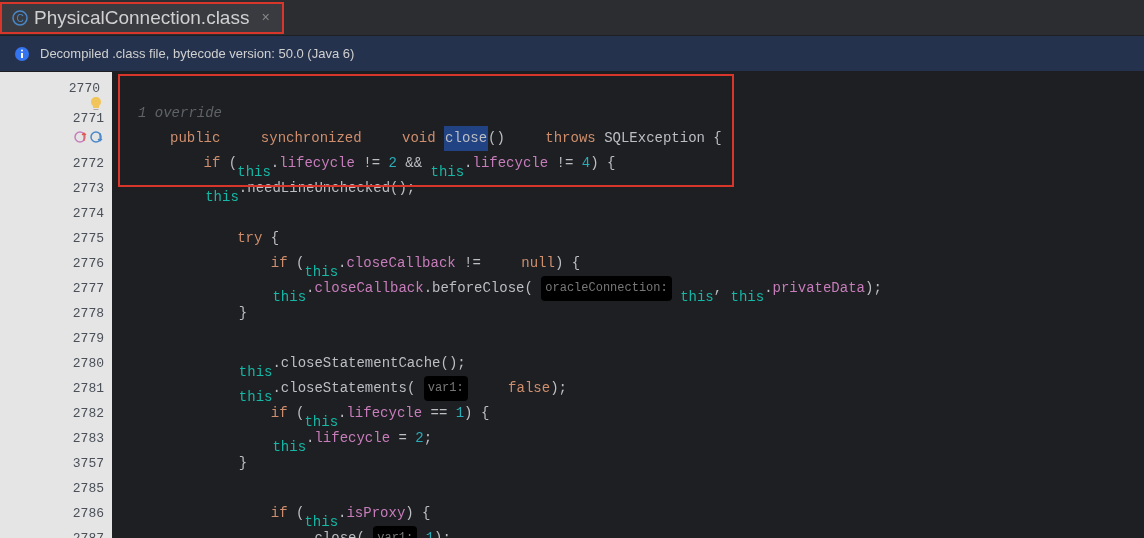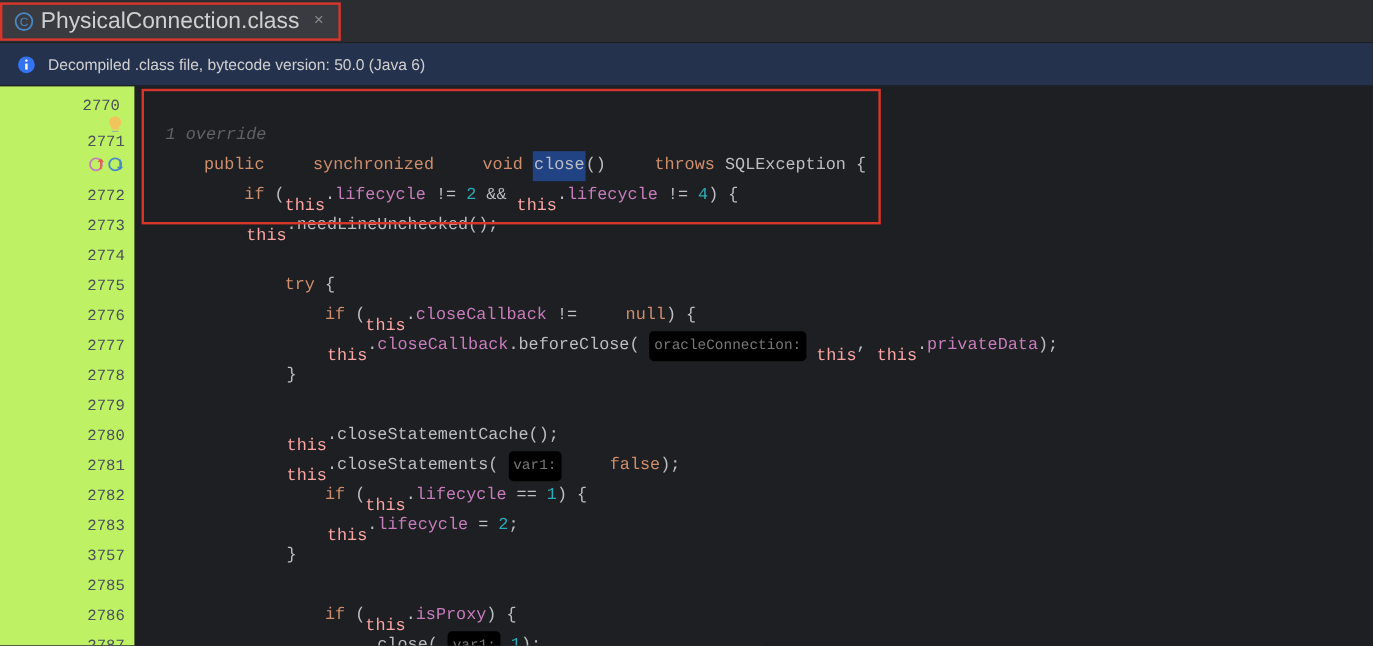--- a/index.html
+++ b/index.html
@@ -59,21 +59,21 @@
     color: #d0d0d0;
     font-family: Liberation Sans, sans-serif;
     font-size: 13px;
   }
   .editor {
     display: flex;
     height: calc(100% - 72px);
     background: #1e1f22;
   }
   .gutter {
-    background: #bef264;
+    background: #e5e5e5;
     padding: 4px 0;
     text-align: right;
     min-width: 112px;
     user-select: none;
   }
   .gutter-line {
     height: 25px;
     display: flex;
     align-items: center;
     justify-content: flex-end;
@@ -111,21 +111,21 @@
     pointer-events: none;
   }
   
   .c-hint { color: #5f6367; font-style: italic; }
   .c-kw { color: #cf8e6d; margin-left: 32px; }
   .c-ident { color: #bcbec4; }
   .c-method { color: #bcbec4; }
   .c-paren { color: #bcbec4; }
   .c-field { color: #c77dbb; }
   .c-num { color: #2aacb8; }
-  .c-this { color: #fca5a5; margin-top: 17px; }
+  .c-this { color: #14b8a6; margin-top: 17px; }
   .c-close-hi { background:#214283; color:#bcbec4; padding:0 1px;}
   .c-hint-box { color:#787878; background:#000000; border-radius:4px; padding:0 4px; font-size:12px;}
 </style>
 </head>
 <body>
 
 <div class="tab-bar">
   <div class="tab">
     <span class="tab-icon">
       <svg width="16" height="16" viewBox="0 0 16 16">

